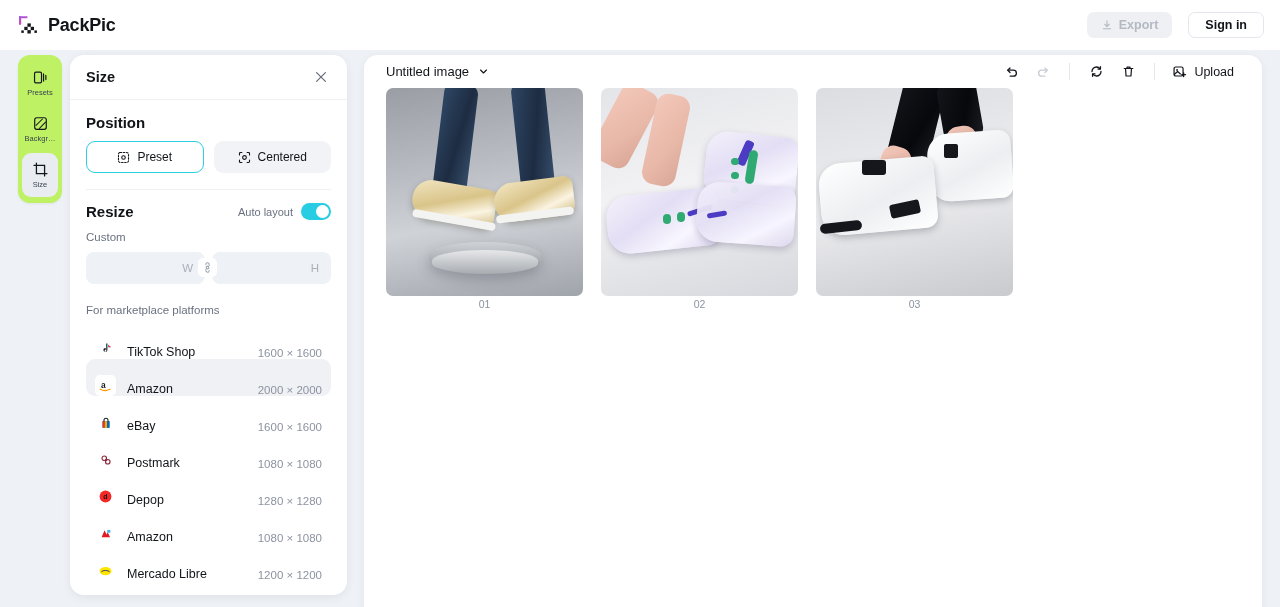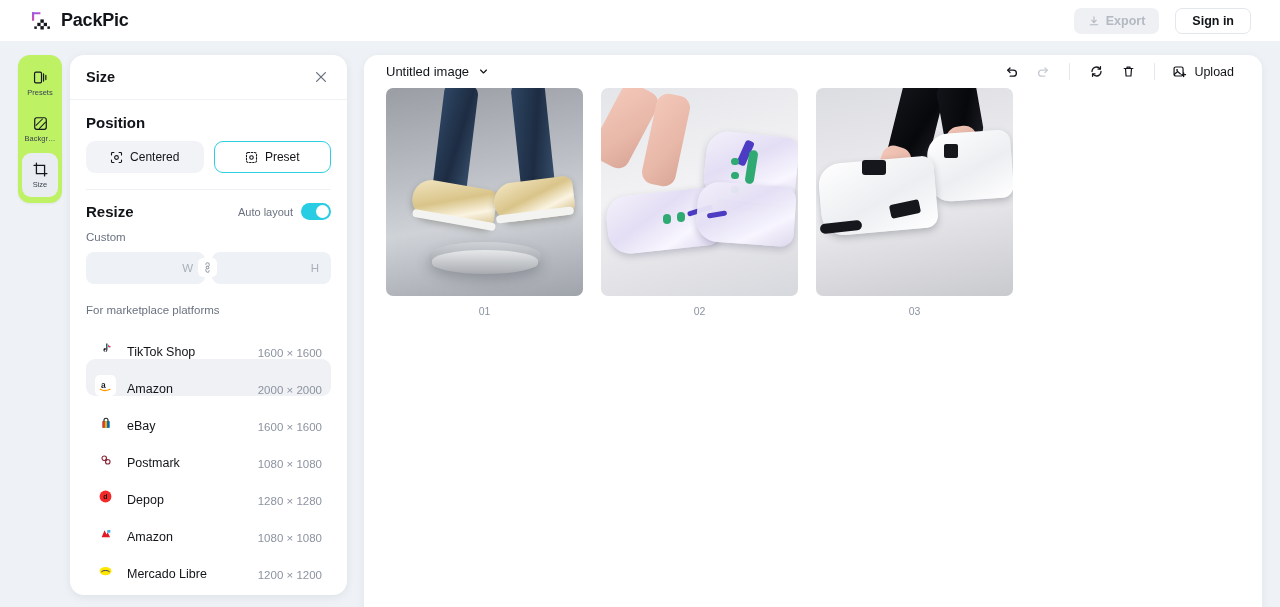--- a/index.html
+++ b/index.html
@@ -6,23 +6,23 @@
   html, body {
     width: 1280px; height: 607px;
     font-family: "Liberation Sans", sans-serif;
     background: #ffffff;
     overflow: hidden;
   }
   body { position: relative; }
 
   
   .topbar {
-    position: absolute; left: 0; top: 0; width: 1280px; height: 41px;
+    position: absolute; left: 0; top: 0; width: 1280px; height: 50px;
     background: #ffffff; display: flex; align-items: center;
-    padding: 0 29px; z-index: 20; justify-content: flex-end;
+    padding: 0 16px; z-index: 20; justify-content: flex-end;
   }
   .brand { display: flex; align-items: center; gap: 8px; }
   .brand-logo { width: 24px; height: 24px; position: relative; }
   .brand-name {
     font-size: 18px; font-weight: bold; color: #111418; letter-spacing: -0.2px;
   }
   .topbar-right {
     margin-left: auto; display: flex; align-items: center; gap: 16px;
   }
   .btn-export {
@@ -168,21 +168,21 @@
     padding: 0 6px; border-radius: 7px; cursor: pointer;
     font-size: 12.5px; color: #111418;
   }
 
   .thumbs { display: flex; gap: 18px; padding: 0 22px; }
   .thumb-cell { display: flex; flex-direction: column; align-items: center; }
   .thumb {
     width: 197px; height: 208px; border-radius: 7px; overflow: hidden;
     cursor: pointer; position: relative;
   }
-  .thumb-cap { font-size: 10.5px; color: #8c93a0; margin-top: 9px; }
+  .thumb-cap { font-size: 10.5px; color: #8c93a0; margin-top: 2px; }
 
   
   .sc { position: absolute; inset: 0; }
   
   .bg1 { background: linear-gradient(170deg,#9a9da4 0%,#b9bcc2 38%,#cfd2d7 62%,#9fa3aa 100%); }
   .podium {
     position: absolute; left: 50%; bottom: 24px; transform: translateX(-50%);
     width: 112px; height: 30px; border-radius: 50%/45%;
     background: linear-gradient(180deg,#cfd2d6,#94979d);
     box-shadow: 0 7px 13px rgba(60,65,75,.33);
@@ -295,35 +295,35 @@
       <span class="panel-close">
         <svg width="14" height="14" viewBox="0 0 14 14">
           <path d="M2.6 2.6 11.4 11.4M11.4 2.6 2.6 11.4" stroke="#6a7280" stroke-width="1.3" stroke-linecap="round"></path>
         </svg>
       </span>
     </div>
 
     <div class="panel-body">
       <div class="sect-label">Position</div>
       <div class="seg-row">
-        <div class="seg">
-          <svg width="13" height="13" viewBox="0 0 14 14">
-            <path d="M1.6 4.2V2.6a1 1 0 0 1 1-1h1.6M9.8 1.6h1.6a1 1 0 0 1 1 1v1.6M12.4 9.8v1.6a1 1 0 0 1-1 1H9.8M4.2 12.4H2.6a1 1 0 0 1-1-1V9.8" fill="none" stroke="#15171c" stroke-width="1.2" stroke-linecap="round"></path>
-            <circle cx="7" cy="7" r="2" fill="none" stroke="#15171c" stroke-width="1.2"></circle>
-          </svg>
-          <span>Centered</span>
-        </div>
         <div class="seg selected">
           <svg width="13" height="13" viewBox="0 0 14 14">
             <g fill="none" stroke="#15171c" stroke-width="1.2" stroke-linecap="round" stroke-dasharray="1.6 1.7">
               <rect x="1.6" y="1.6" width="10.8" height="10.8" rx="2"></rect>
             </g>
             <circle cx="7" cy="7" r="1.9" fill="none" stroke="#15171c" stroke-width="1.2"></circle>
           </svg>
           <span>Preset</span>
+        </div>
+        <div class="seg">
+          <svg width="13" height="13" viewBox="0 0 14 14">
+            <path d="M1.6 4.2V2.6a1 1 0 0 1 1-1h1.6M9.8 1.6h1.6a1 1 0 0 1 1 1v1.6M12.4 9.8v1.6a1 1 0 0 1-1 1H9.8M4.2 12.4H2.6a1 1 0 0 1-1-1V9.8" fill="none" stroke="#15171c" stroke-width="1.2" stroke-linecap="round"></path>
+            <circle cx="7" cy="7" r="2" fill="none" stroke="#15171c" stroke-width="1.2"></circle>
+          </svg>
+          <span>Centered</span>
         </div>
       </div>
 
       <div class="divider"></div>
 
       <div class="resize-row">
         <span class="sect-label">Resize</span>
         <span class="toggle-wrap">
           <span class="toggle-text">Auto layout</span>
           <span class="toggle">

